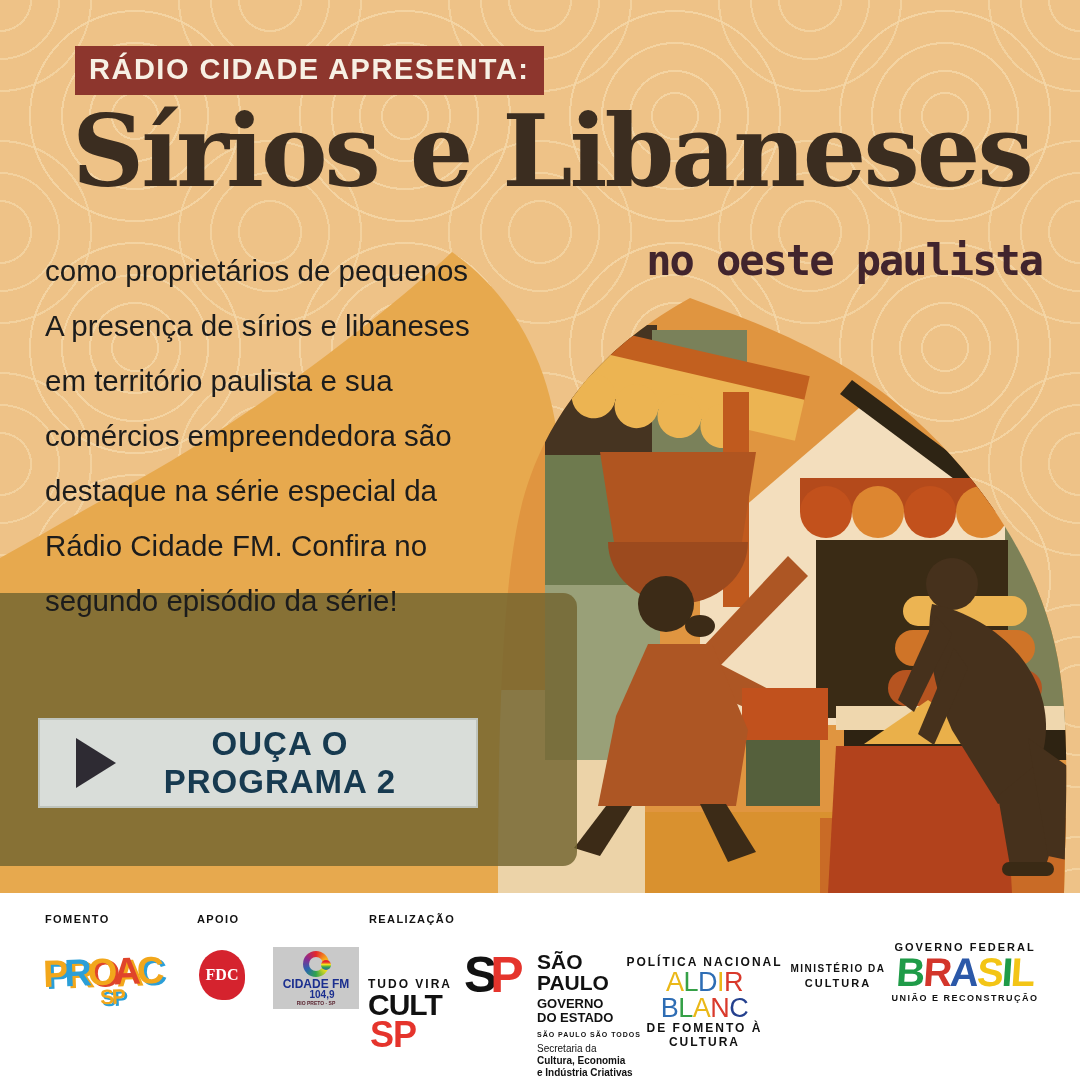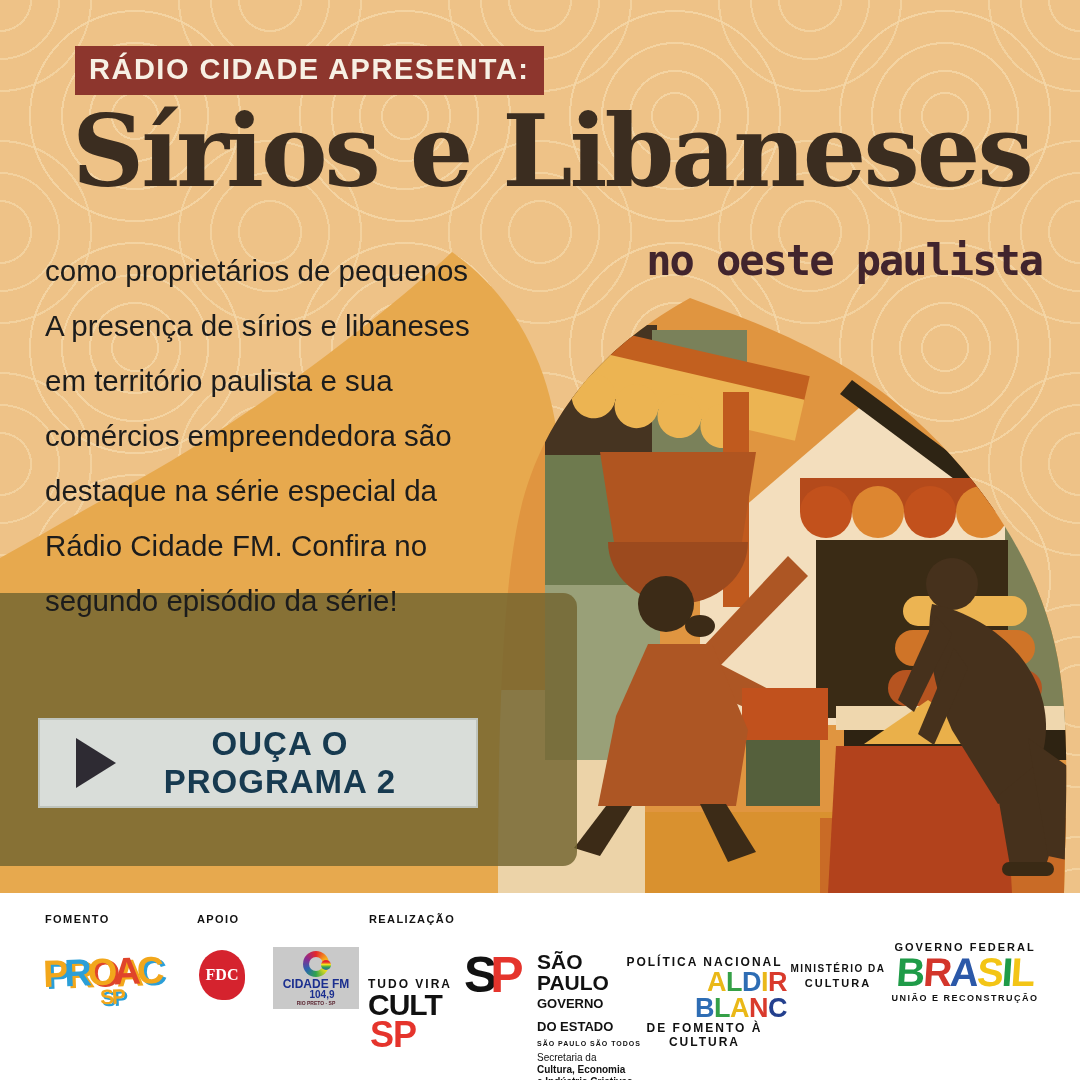--- a/index.html
+++ b/index.html
@@ -54,21 +54,21 @@
   .cult-top{font-size:12px;font-weight:700;letter-spacing:2px;line-height:14px;margin-top:34px;}
   .cult-mid{font-size:30px;font-weight:900;letter-spacing:-1px;line-height:28px;}
   .cult-sp{font-size:36px;font-weight:900;letter-spacing:-1px;line-height:32px;color:#e5342c;margin-left:2px;}
   .spglyph{font-size:50px;font-weight:900;letter-spacing:-7px;line-height:44px;}
   .spglyph .s{color:#121212;} .spglyph .p{color:#e5342c;}
   .spgov-name{font-size:21px;font-weight:800;line-height:21px;letter-spacing:0;}
   .spgov-sub{font-size:13px;font-weight:800;line-height:14px;margin-top:4px;}
   .spgov-tiny{font-size:7px;font-weight:700;letter-spacing:1px;margin-top:6px;}
   .spgov-sec{font-size:10px;line-height:12px;margin-top:5px;}
   .aldir-top,.aldir-bot{font-size:12px;font-weight:700;letter-spacing:2px;text-align:center;}
-  .aldir-main{font-size:27px;font-weight:700;letter-spacing:-.5px;line-height:26px;text-align:right;}
+  .aldir-main{font-size:27px;font-weight:400;letter-spacing:-.5px;line-height:26px;text-align:center;}
   .mini-l1{font-size:10px;letter-spacing:1.5px;font-weight:600;text-align:center;}
   .mini-l2{font-size:11px;letter-spacing:2px;font-weight:800;text-align:center;margin-top:3px;}
   .gov-top{font-size:11px;font-weight:800;letter-spacing:2px;text-align:center;}
   .gov-main{font-size:40px;font-weight:900;letter-spacing:-2px;line-height:38px;text-align:center;
     transform:skewX(-4deg);}
   .gov-bot{font-size:9px;font-weight:600;letter-spacing:1.5px;text-align:center;margin-top:2px;}
 </style>
 </head>
 <body>
 
@@ -195,21 +195,21 @@
       <div class="cult-sp">SP</div>
     </div>
 
     <div class="abs" style="left:464px;top:60px;">
       <span class="spglyph"><span class="s">S</span><span class="p">P</span></span>
     </div>
     <div class="abs" style="left:537px;top:58px;width:170px;">
       <div class="spgov-name">SÃO</div>
       <div class="spgov-name">PAULO</div>
       <div class="spgov-sub">GOVERNO</div>
-      <div class="spgov-sub" style="margin-top:9px;">DO ESTADO</div>
+      <div class="spgov-sub" style="margin-top:0;">DO ESTADO</div>
       <div class="spgov-tiny">SÃO PAULO SÃO TODOS</div>
       <div class="spgov-sec">Secretaria da</div>
       <div class="spgov-sec" style="margin-top:0;font-weight:700;">Cultura, Economia</div>
       <div class="spgov-sec" style="margin-top:0;font-weight:700;">e Indústria Criativas</div>
     </div>
 
     <div class="abs" style="left:622px;top:62px;width:165px;">
       <div class="aldir-top">POLÍTICA NACIONAL</div>
       <div class="aldir-main"><span style="color: rgb(234, 184, 24);">A</span><span style="color: rgb(53, 160, 71);">L</span><span style="color: rgb(46, 109, 180);">D</span><span style="color: rgb(234, 184, 24);">I</span><span style="color: rgb(217, 58, 44);">R</span><span> </span><span style="color: rgb(46, 109, 180);">B</span><span style="color: rgb(53, 160, 71);">L</span><span style="color: rgb(234, 184, 24);">A</span><span style="color: rgb(217, 58, 44);">N</span><span style="color: rgb(36, 64, 142);">C</span></div>
       <div class="aldir-bot">DE FOMENTO À CULTURA</div>

